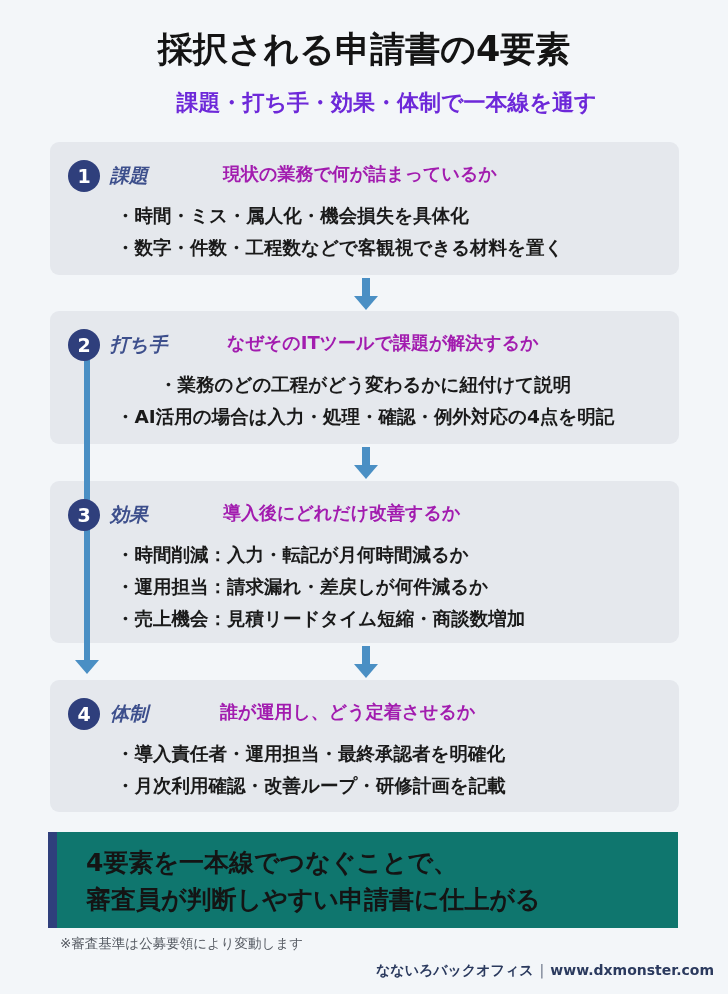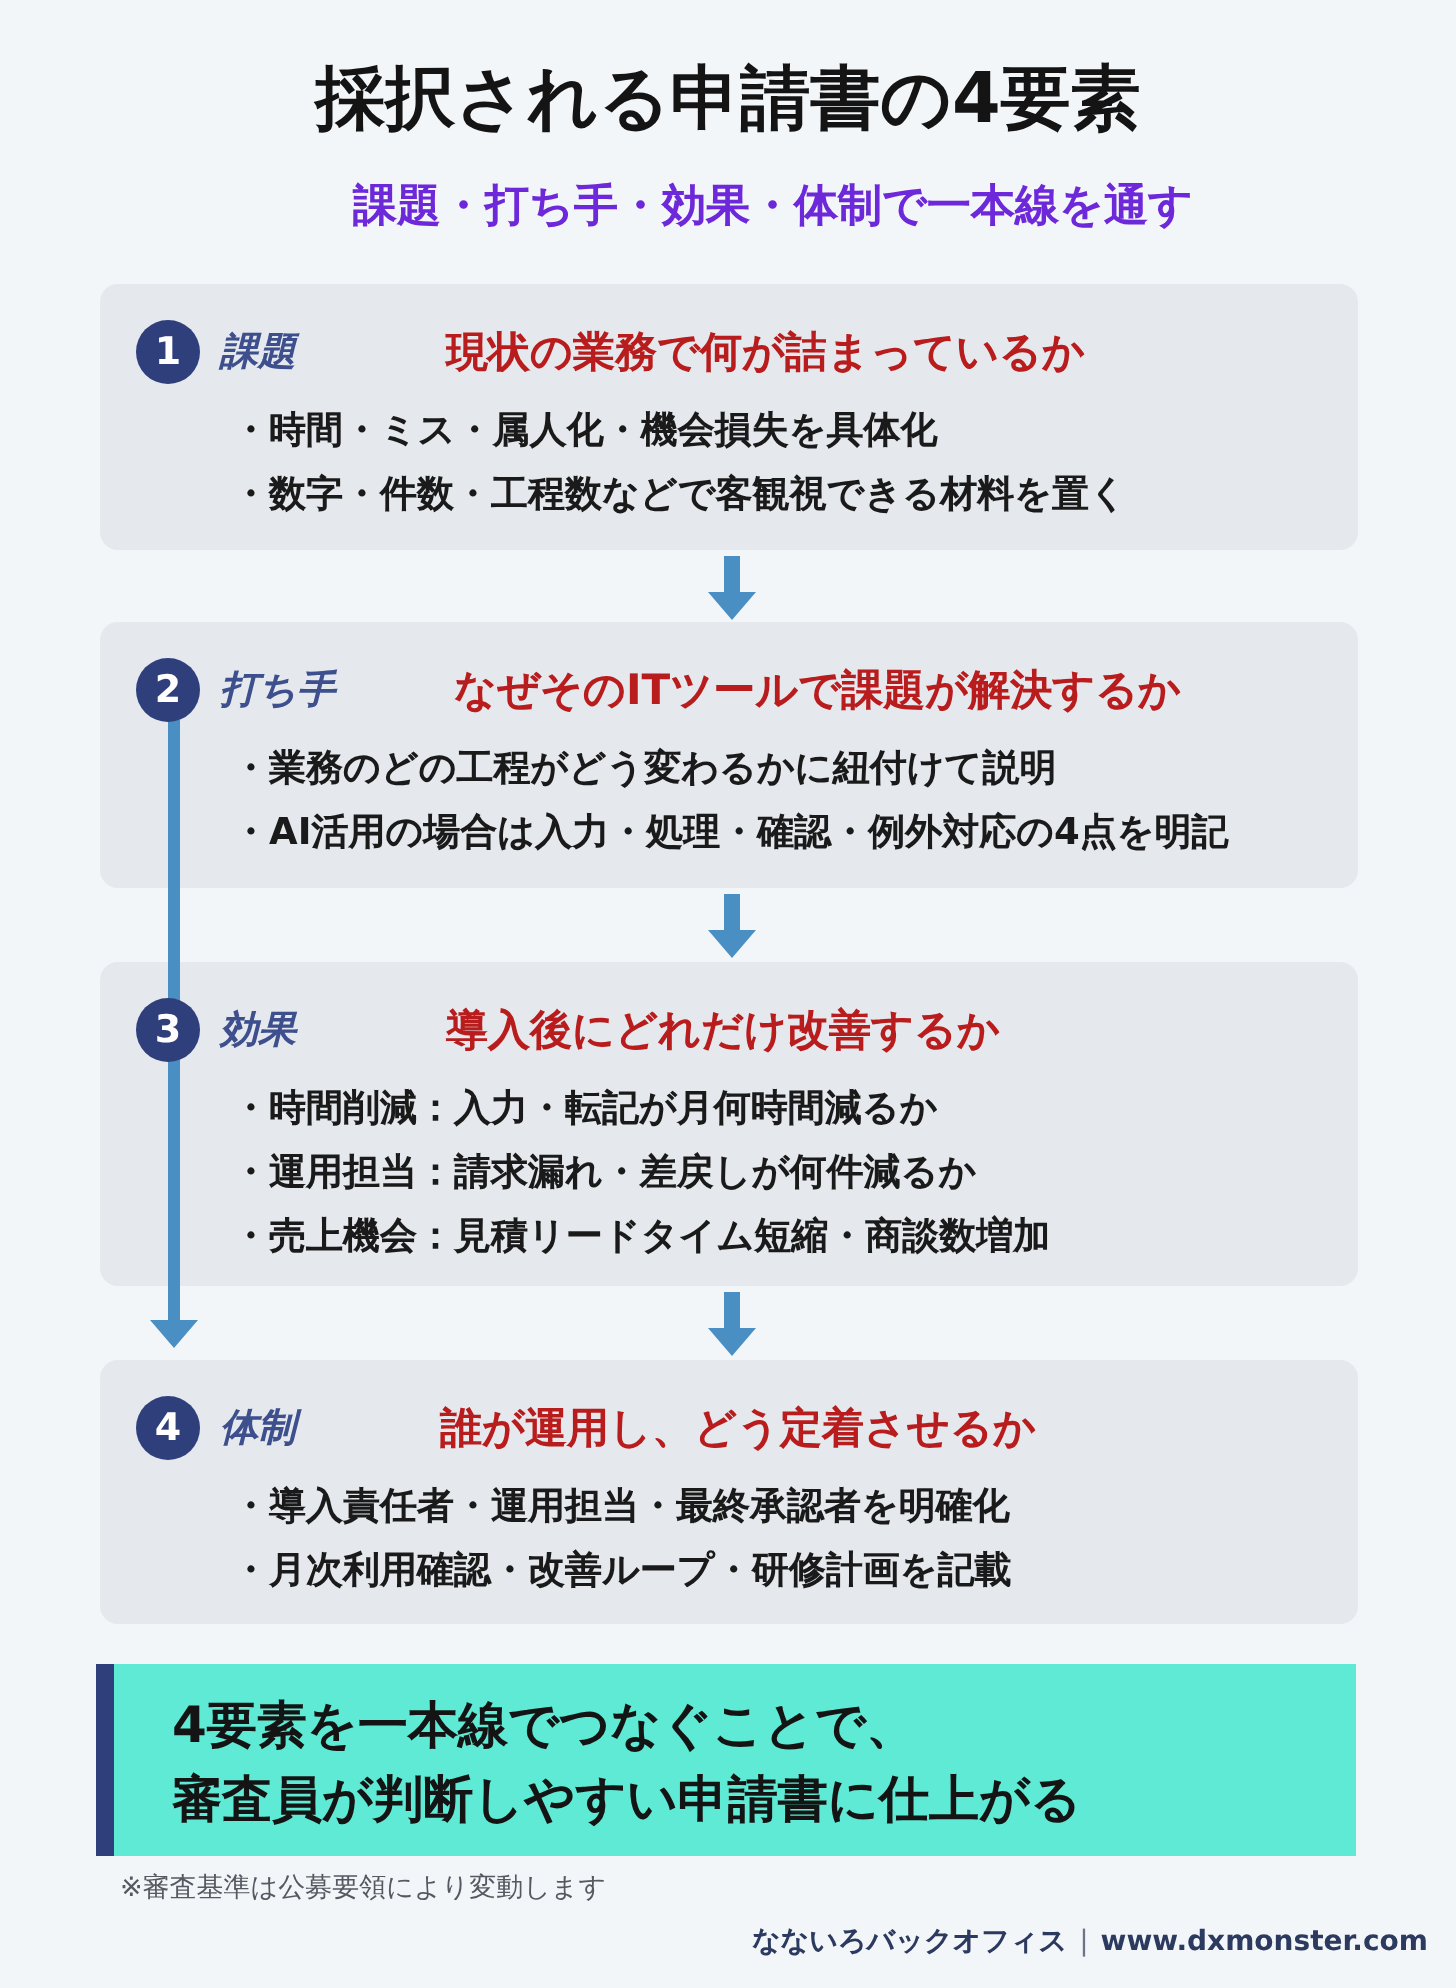--- a/index.html
+++ b/index.html
@@ -31,42 +31,42 @@
   .badge {
     width: 32px; height: 32px; border-radius: 50%;
     background: #2f3f7c; color: #ffffff; font-weight: bold; font-size: 19px;
     display: flex; align-items: center; justify-content: center;
     position: relative; z-index: 3;
   }
   .card-name {
     margin-left: 10px; font-size: 19px; font-weight: bold; color: #3d4f8c; font-style: italic;
   }
   .card-question {
-    position: absolute; font-size: 21px; font-weight: bold; color: #b91c1c;
+    position: absolute; font-size: 18px; font-weight: bold; color: #a21caf;
     white-space: nowrap;
   }
   .bullets {
     position: absolute; left: 66px; font-size: 18.5px; font-weight: bold; color: #1a1a1a;
     line-height: 32px; white-space: nowrap;
   }
   .arrow {
     position: absolute; width: 24px;
   }
   .arrow .shaft { position: absolute; left: 8px; top: 0; width: 8px; background: #4a8fc4; }
   .arrow .head {
     position: absolute; left: 0; width: 0; height: 0;
     border-left: 12px solid transparent; border-right: 12px solid transparent;
     border-top: 14px solid #4a8fc4;
   }
   .side-line {
     position: absolute; left: 84px; top: 360px; width: 6px; height: 300px; background: #4a8fc4; z-index: 2;
   }
   .callout {
     position: absolute; left: 48px; top: 832px; width: 630px; height: 96px;
-    background: #5eead4;
+    background: #0f766e;
   }
   .callout-bar { position: absolute; left: 0; top: 0; width: 9px; height: 100%; background: #2f3f7c; }
   .callout-text {
     position: absolute; left: 38px; top: 12px; font-size: 25px; font-weight: bold; line-height: 37px; color: #141414;
   }
   .footnote {
     position: absolute; left: 60px; top: 935px; font-size: 13.5px; color: #555a62;
   }
   .brand {
     position: absolute; right: 14px; top: 962px; font-size: 14px; font-weight: bold; color: #2b3a5e;
@@ -97,21 +97,21 @@
   <div class="shaft" style="height:20px;"></div>
   <div class="head" style="top:18px;"></div>
 </div>
 
 <div class="card" style="top:311px;height:133px;">
   <div class="card-head">
     <div class="badge">2</div>
     <div class="card-name">打ち手</div>
   </div>
   <div class="card-question" style="left:177px;top:20px;">なぜそのITツールで課題が解決するか</div>
-  <div class="bullets" style="top:58px;">
+  <div class="bullets" style="top:58px;text-align:center;">
     <div>・業務のどの工程がどう変わるかに紐付けて説明</div>
     <div>・AI活用の場合は入力・処理・確認・例外対応の4点を明記</div>
   </div>
 </div>
 
 <div class="arrow" style="left:354px;top:447px;height:33px;">
   <div class="shaft" style="height:20px;"></div>
   <div class="head" style="top:18px;"></div>
 </div>
 

